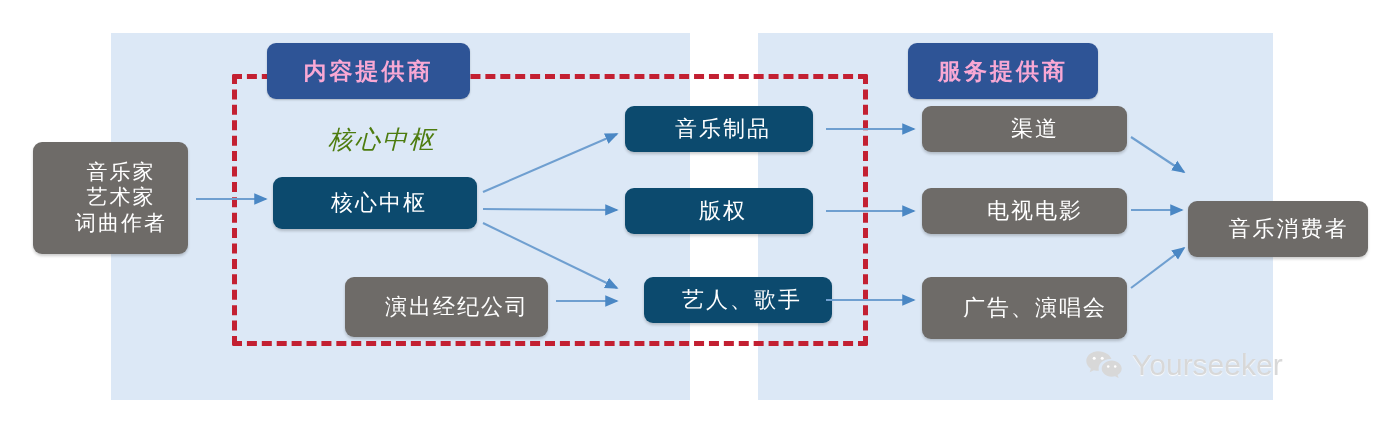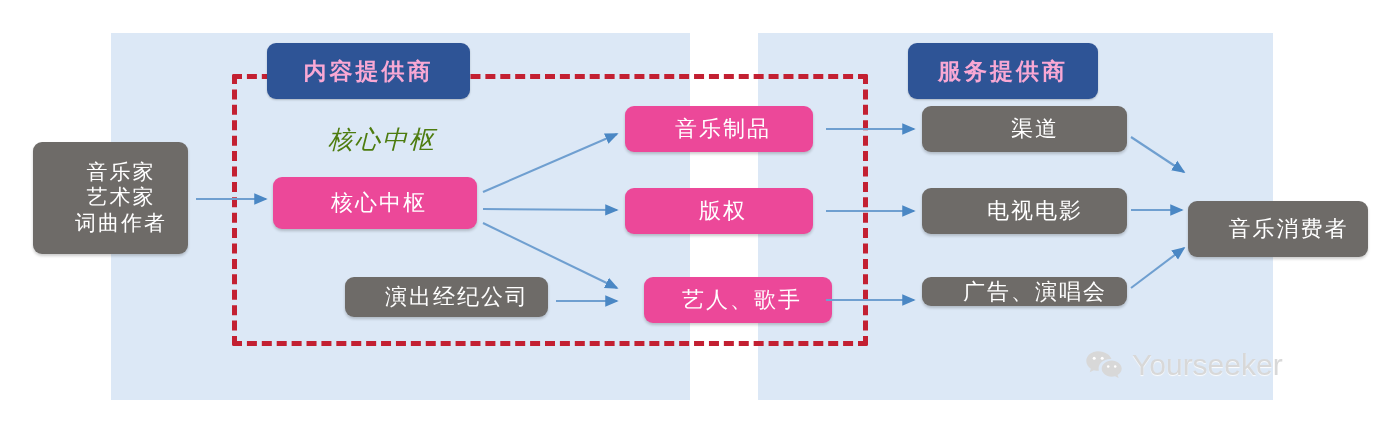--- a/index.html
+++ b/index.html
@@ -63,43 +63,43 @@
     justify-content: center;
     color: #ffffff;
     font-family: "Liberation Serif", "DejaVu Serif", serif;
     font-size: 22px;
     letter-spacing: 2px;
     box-shadow: 0 2px 3px rgba(0,0,0,0.20);
     text-align: center;
     box-sizing: border-box;
   }
   .node.gray   { background: #6e6b68; padding-left: 21px; }
-  .node.orange { background: #ec4899; padding-left: 8px; }
+  .node.orange { background: #0c4a6e; padding-left: 8px; }
   .node .line { line-height: 1.22; display: block; white-space: nowrap; text-align: center; }
 
   #n-creators    { left: 33px;  top: 142px; width: 155px; height: 112px; font-size: 21px; }
   #n-label-hub {
     position: absolute;
     left: 328px; top: 123px;
     color: #4d7c0f;
     font-family: "Liberation Serif", "DejaVu Serif", serif;
     font-style: italic;
     font-weight: normal;
     font-size: 25px;
     letter-spacing: 2px;
     white-space: nowrap;
   }
   #n-record      { left: 273px; top: 177px; width: 204px; height: 52px; }
-  #n-agency      { left: 345px; top: 277px; width: 203px; height: 40px; background:#6e6b68; }
+  #n-agency      { left: 345px; top: 277px; width: 203px; height: 60px; background:#6e6b68; }
   #n-products    { left: 625px; top: 106px; width: 188px; height: 46px; }
   #n-copyright   { left: 625px; top: 188px; width: 188px; height: 46px; }
   #n-artists     { left: 644px; top: 277px; width: 188px; height: 46px; }
   #n-channel     { left: 922px; top: 106px; width: 205px; height: 46px; }
   #n-tvfilm      { left: 922px; top: 188px; width: 205px; height: 46px; }
-  #n-adsconcert  { left: 922px; top: 277px; width: 205px; height: 29px; }
+  #n-adsconcert  { left: 922px; top: 277px; width: 205px; height: 62px; }
   #n-consumers   { left: 1188px; top: 182px; width: 180px; height: 56px; margin-top: 19px; }
 
   #arrow-layer {
     position: absolute;
     left: 0; top: 0;
     width: 1397px; height: 427px;
     pointer-events: none;
   }
 
   .watermark {

